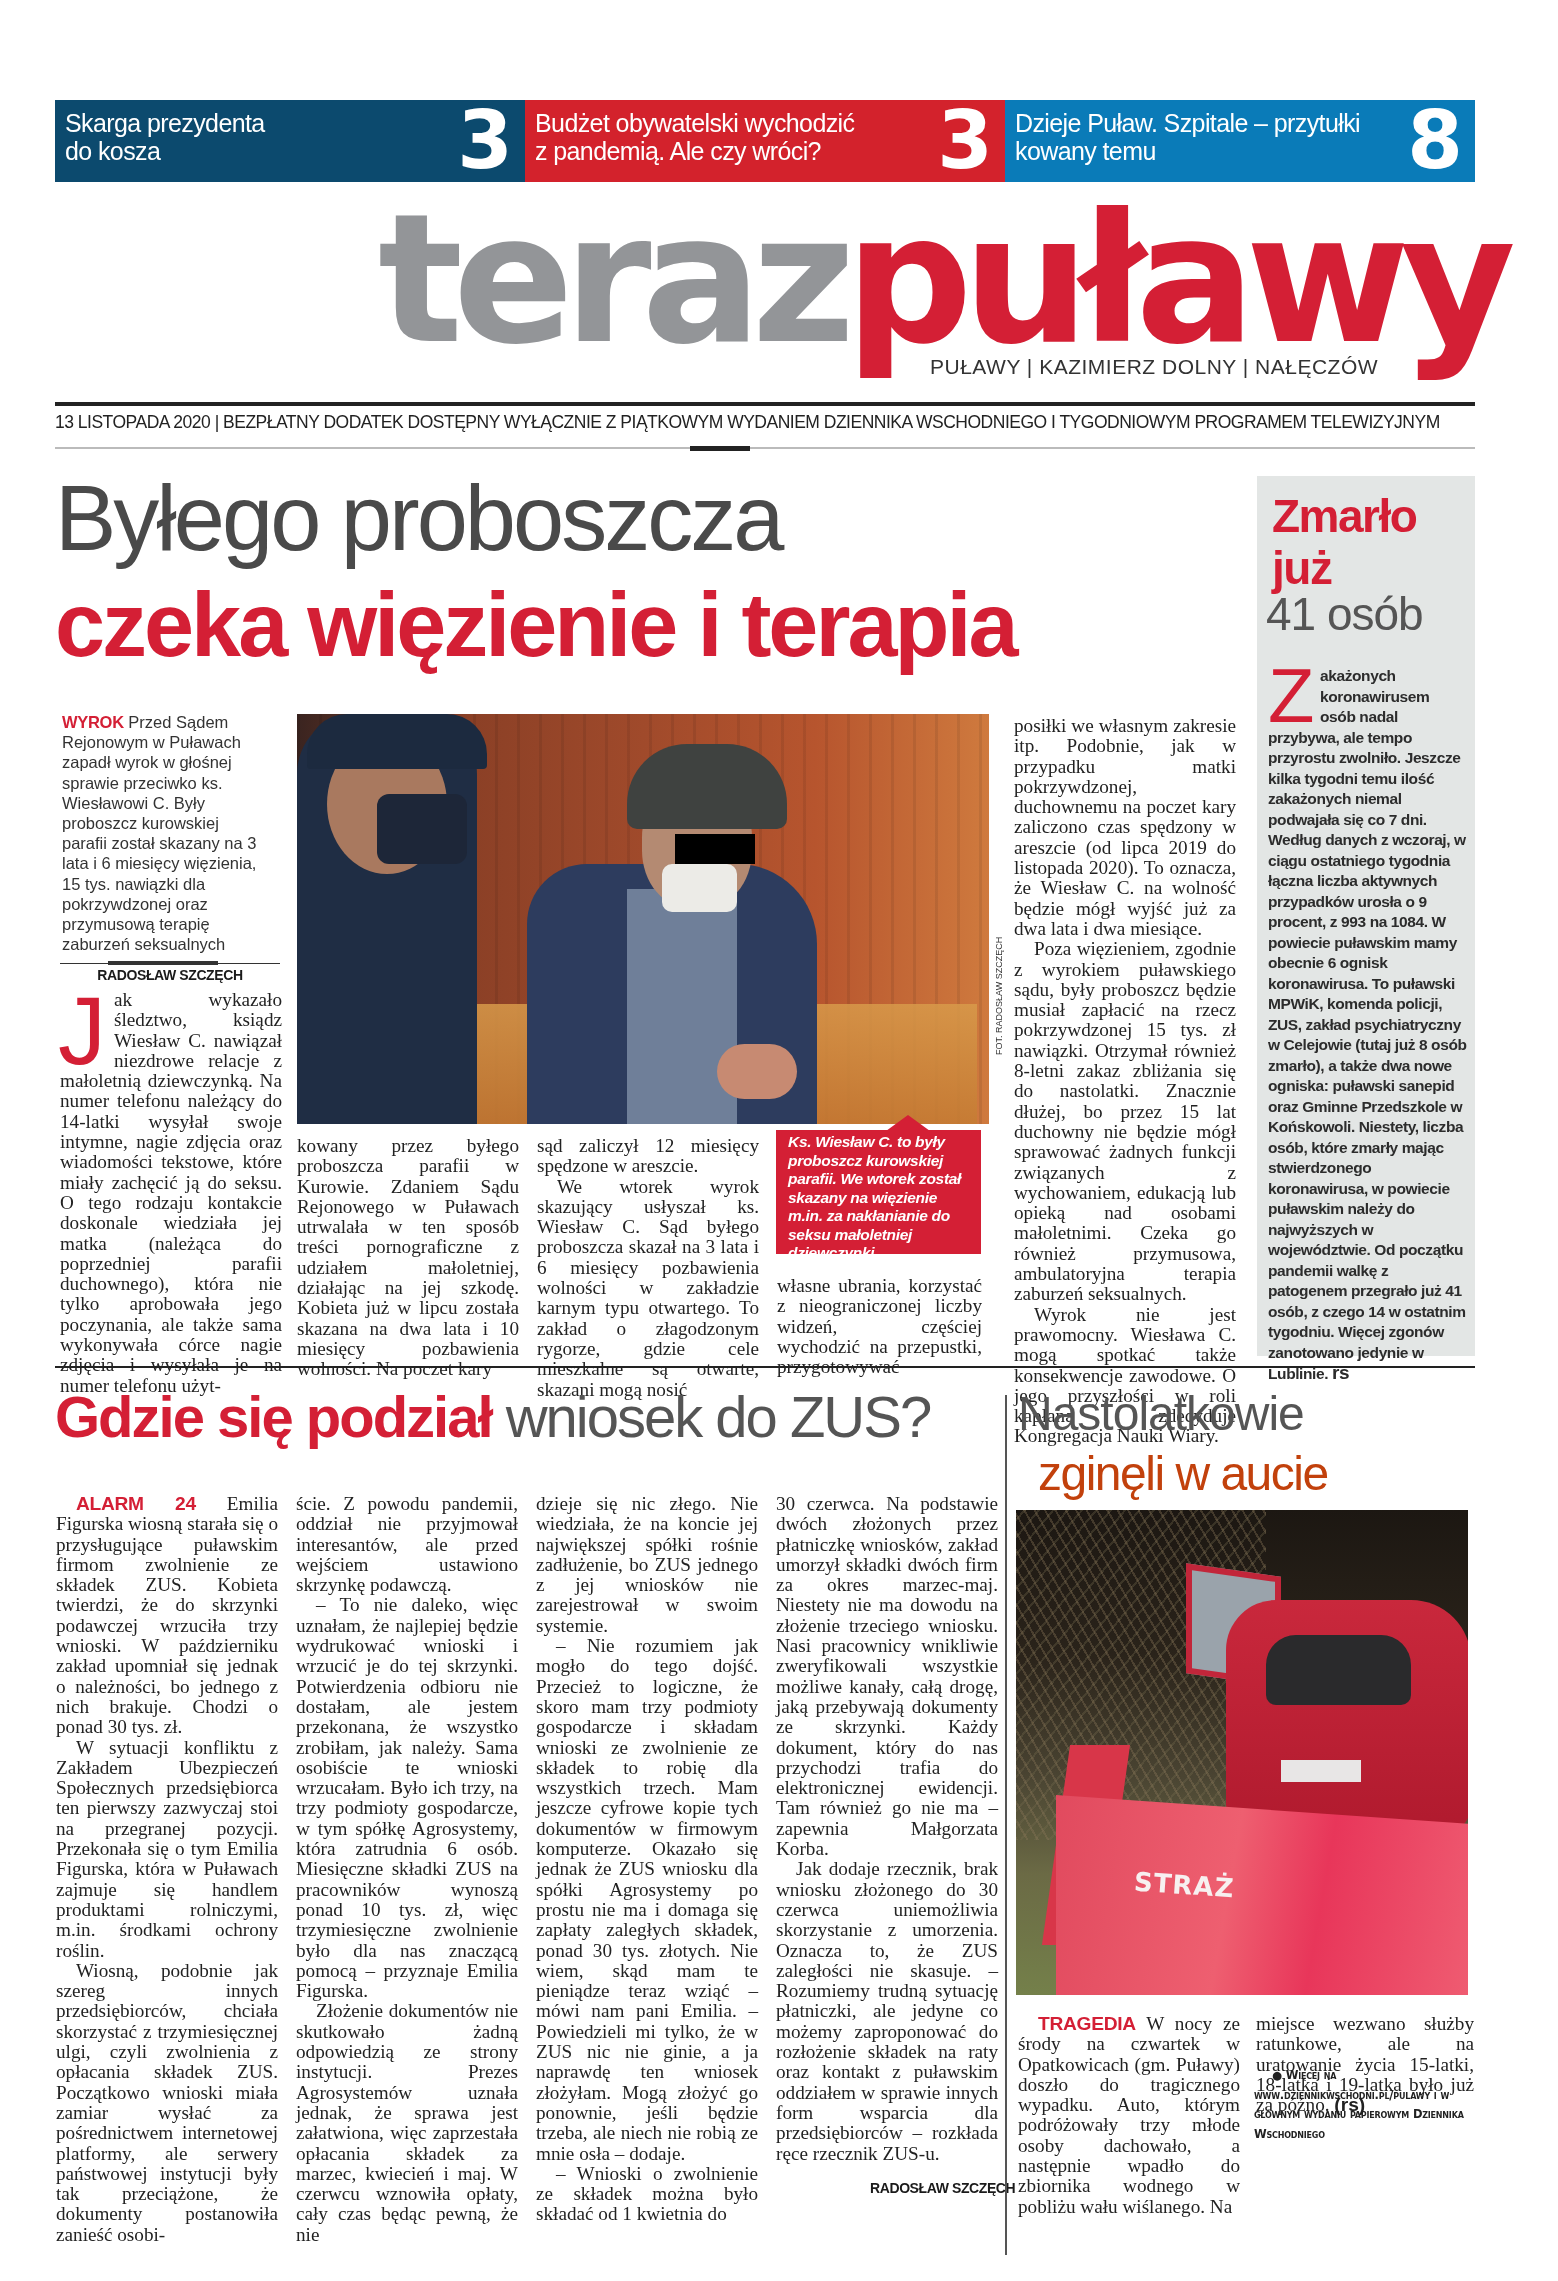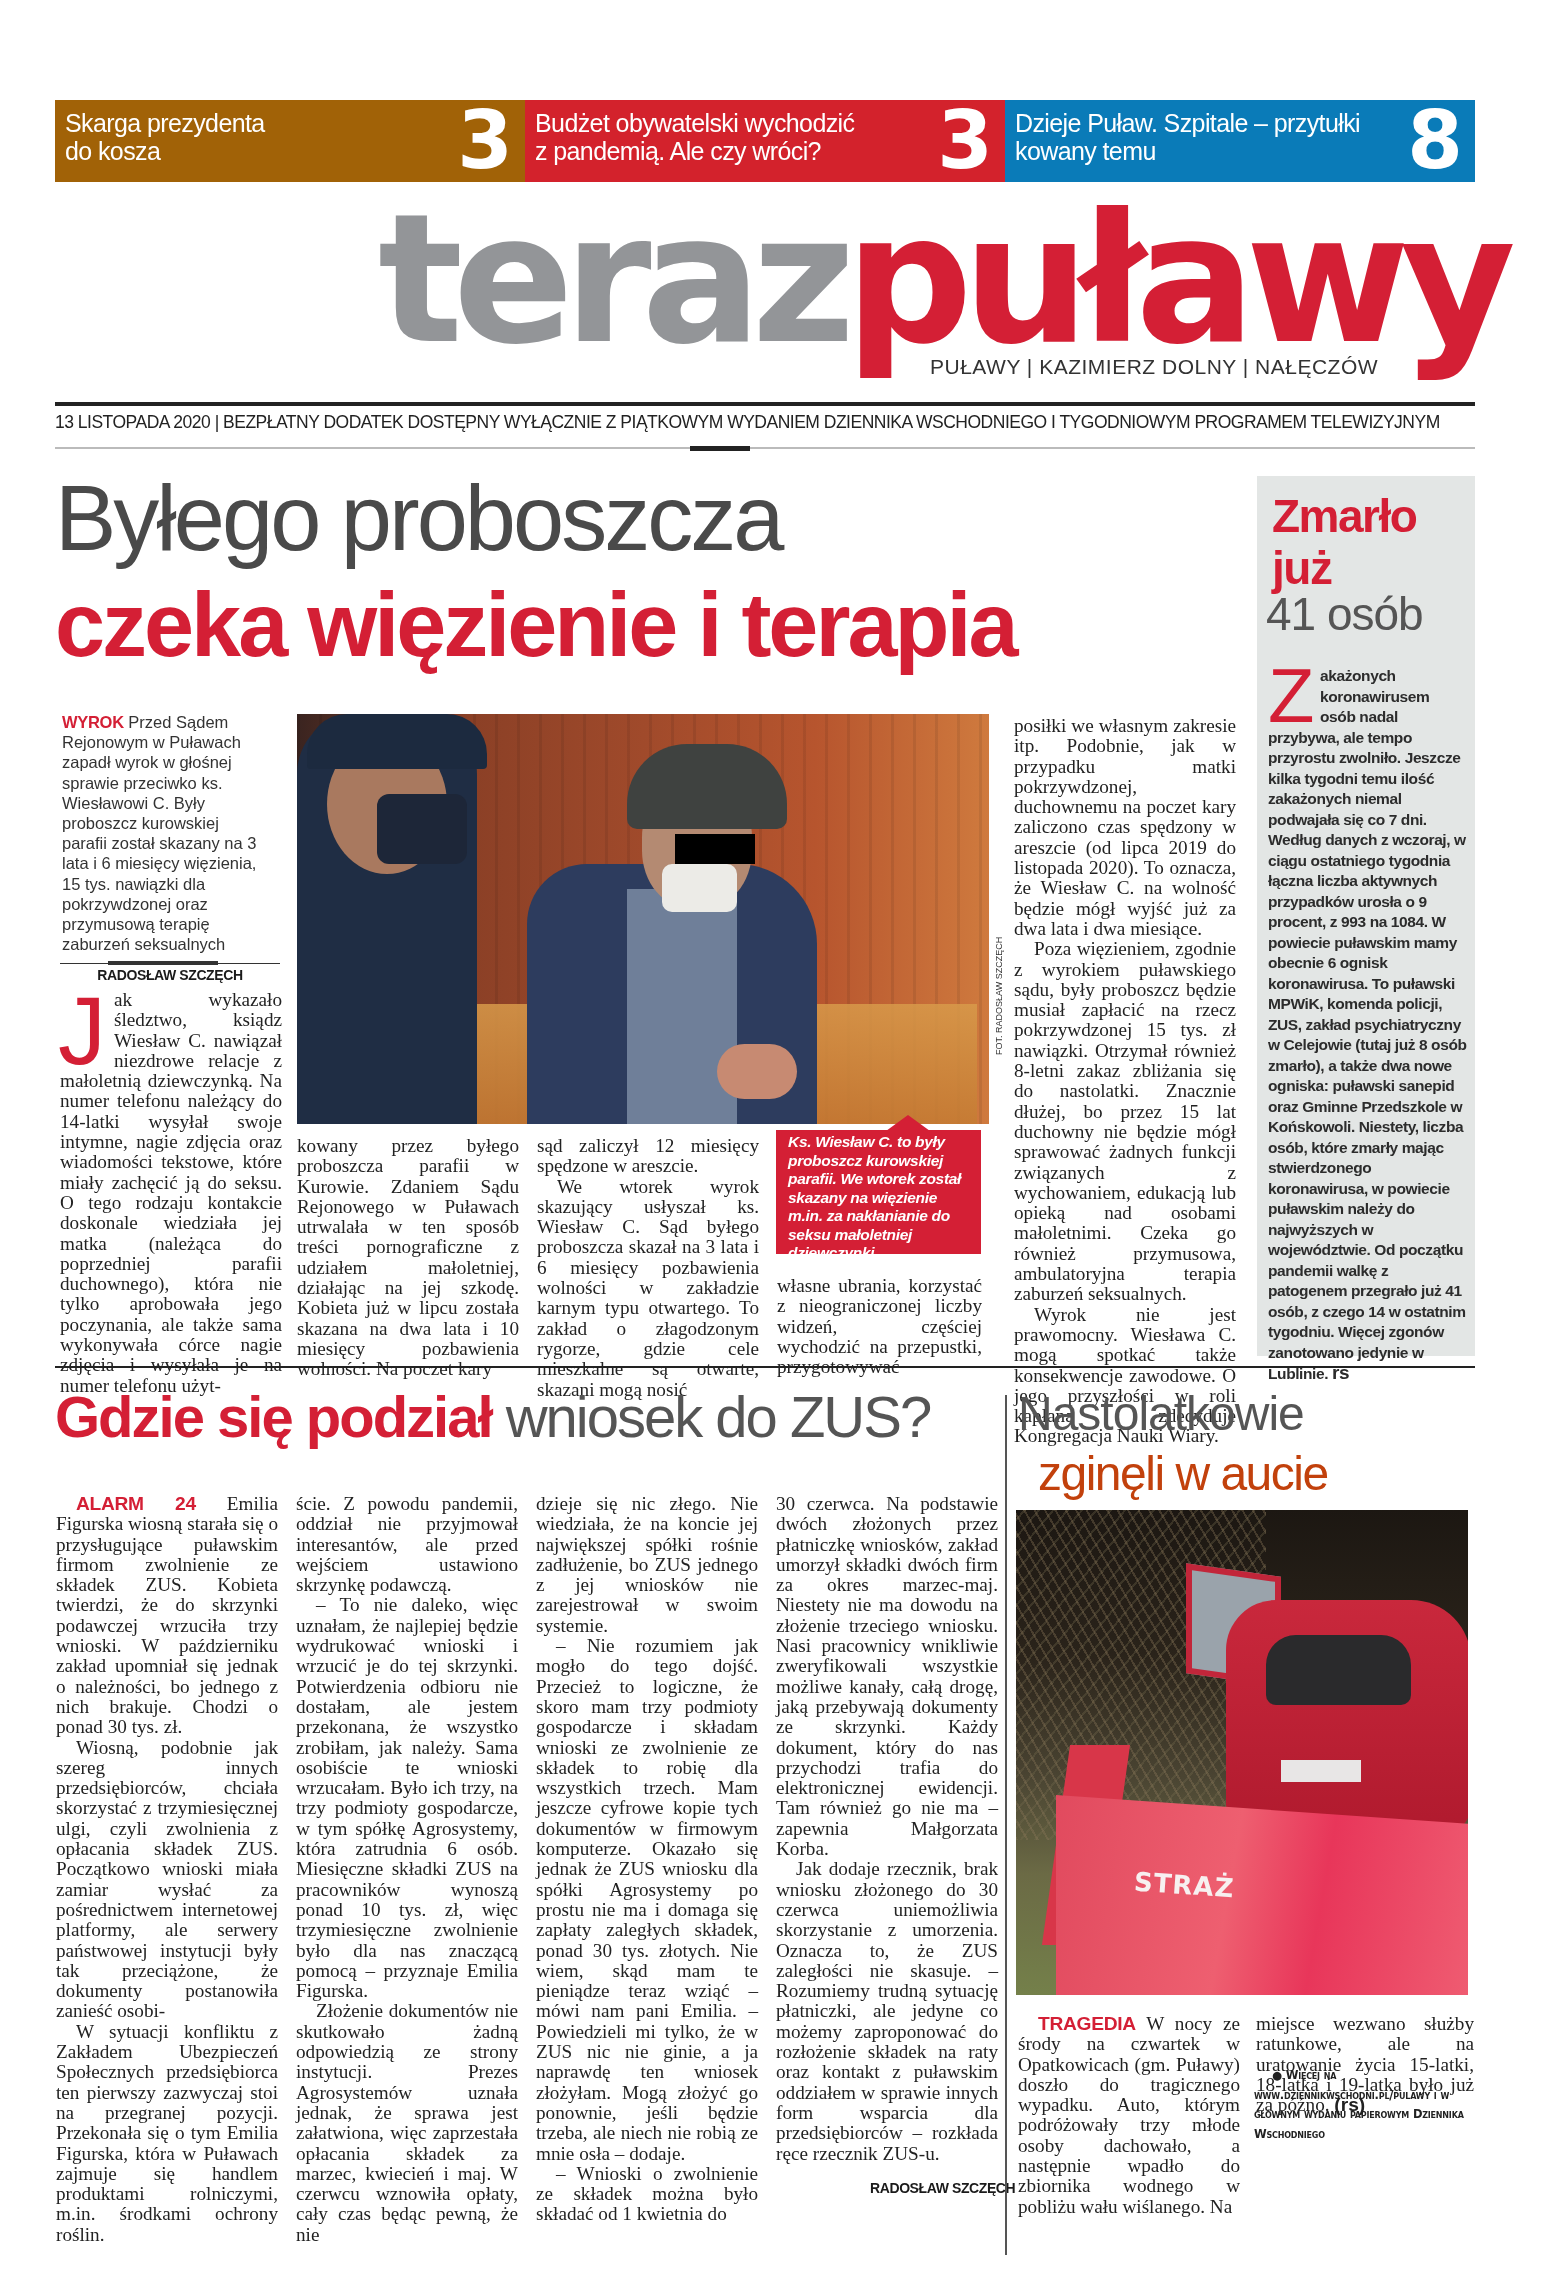--- a/index.html
+++ b/index.html
@@ -3,21 +3,21 @@
 <meta charset="utf-8">
 <style>
   * { box-sizing: border-box; margin: 0; padding: 0; }
   html, body { width: 1558px; height: 2281px; background: #ffffff; overflow: hidden; }
   body { position: relative; font-family: "Liberation Serif", serif; color: #1a1a1a; }
 
   
   .teaser { position: absolute; top: 100px; height: 82px; color: #fff; font-family: "Liberation Sans", sans-serif; }
   .teaser .t-text { position: absolute; left: 10px; top: 9px; font-size: 25px; line-height: 28px; letter-spacing: -0.6px; font-weight: 300; }
   .teaser .t-num { position: absolute; right: 12px; top: -4px; font-size: 80px; font-weight: bold; line-height: 90px; font-family: "DejaVu Sans", sans-serif; }
-  .teaser.t1 { left: 55px; width: 470px; background: #a16207; }
+  .teaser.t1 { left: 55px; width: 470px; background: #0c4a6e; }
   .teaser.t2 { left: 525px; width: 480px; background: #d3222c; }
   .teaser.t3 { left: 1005px; width: 470px; background: #0a7bb8; }
 
   
   .mast { position: absolute; top: 195px; left: 378px; height: 170px; font-family: "DejaVu Sans", sans-serif; font-weight: bold; font-size: 178px; line-height: 170px; letter-spacing: -10px; }
   .mast .teraz { color: #939598; }
   .mast .pulawy { color: #d41f35; }
   .mast-sub { position: absolute; top: 355px; left: 930px; font-family: "Liberation Sans", sans-serif; font-size: 21px; color: #333; letter-spacing: 0.5px; font-weight: 300; }
 
   .rule-thick { position: absolute; left: 55px; width: 1420px; height: 4px; background: #222; top: 402px; }
@@ -171,22 +171,22 @@
 <div class="sb-h1"><span>Zmarło</span><br><span>już</span></div>
 <div class="sb-h2">41 osób</div>
 <div class="sb-text"><span class="sb-drop">Z</span><span>akażonych koronawirusem osób nadal przybywa, ale tempo przyrostu zwolniło. Jeszcze kilka tygodni temu ilość zakażonych niemal podwajała się co 7 dni. Według danych z wczoraj, w ciągu ostatniego tygodnia łączna liczba aktywnych przypadków urosła o 9 procent, z 993 na 1084. W powiecie puławskim mamy obecnie 6 ognisk koronawirusa. To puławski MPWiK, komenda policji, ZUS, zakład psychiatryczny w Celejowie (tutaj już 8 osób zmarło), a także dwa nowe ogniska: puławski sanepid oraz Gminne Przedszkole w Końskowoli. Niestety, liczba osób, które zmarły mając stwierdzonego koronawirusa, w powiecie puławskim należy do najwyższych w województwie. Od początku pandemii walkę z patogenem przegrało już 41 osób, z czego 14 w ostatnim tygodniu. Więcej zgonów zanotowano jedynie w Lublinie.</span> <span class="rs">rs</span></div>
 
 <div class="rule-mid"></div>
 
 <div class="hl3"><span class="b">Gdzie się podział</span><span class="l"> wniosek do ZUS?</span></div>
 
 <div class="col" style="left:56px; top:1494px; width:222px;">
   <p><span class="kicker">ALARM 24</span><span> Emilia Figurska wiosną starała się o przysługujące puławskim firmom zwolnienie ze składek ZUS. Kobieta twierdzi, że do skrzynki podawczej wrzuciła trzy wnioski. W październiku zakład upomniał się jednak o należności, bo jednego z nich brakuje. Chodzi o ponad 30 tys. zł.</span></p>
+  <p>W sytuacji konfliktu z Zakładem Ubezpieczeń Społecznych przedsiębiorca ten pierwszy zazwyczaj stoi na przegranej pozycji. Przekonała się o tym Emilia Figurska, która w Puławach zajmuje się handlem produktami rolniczymi, m.in. środkami ochrony roślin.</p>
   <p>Wiosną, podobnie jak szereg innych przedsiębiorców, chciała skorzystać z trzymiesięcznej ulgi, czyli zwolnienia z opłacania składek ZUS. Początkowo wnioski miała zamiar wysłać za pośrednictwem internetowej platformy, ale serwery państwowej instytucji były tak przeciążone, że dokumenty postanowiła zanieść osobi-</p>
-  <p>W sytuacji konfliktu z Zakładem Ubezpieczeń Społecznych przedsiębiorca ten pierwszy zazwyczaj stoi na przegranej pozycji. Przekonała się o tym Emilia Figurska, która w Puławach zajmuje się handlem produktami rolniczymi, m.in. środkami ochrony roślin.</p>
 </div>
 <div class="col" style="left:296px; top:1494px; width:222px;">
   <p class="noind">ście. Z powodu pandemii, oddział nie przyjmował interesantów, ale przed wejściem ustawiono skrzynkę podawczą.</p>
   <p>– To nie daleko, więc uznałam, że najlepiej będzie wydrukować wnioski i wrzucić je do tej skrzynki. Potwierdzenia odbioru nie dostałam, ale jestem przekonana, że wszystko zrobiłam, jak należy. Sama osobiście te wnioski wrzucałam. Było ich trzy, na trzy podmioty gospodarcze, w tym spółkę Agrosystemy, która zatrudnia 6 osób. Miesięczne składki ZUS na pracowników wynoszą ponad 10 tys. zł, więc trzymiesięczne zwolnienie było dla nas znaczącą pomocą – przyznaje Emilia Figurska.</p>
   <p>Złożenie dokumentów nie skutkowało żadną odpowiedzią ze strony instytucji. Prezes Agrosystemów uznała jednak, że sprawa jest załatwiona, więc zaprzestała opłacania składek za marzec, kwiecień i maj. W czerwcu wznowiła opłaty, cały czas będąc pewną, że nie</p>
 </div>
 <div class="col" style="left:536px; top:1494px; width:222px;">
   <p class="noind">dzieje się nic złego. Nie wiedziała, że na koncie jej największej spółki rośnie zadłużenie, bo ZUS jednego z jej wniosków nie zarejestrował w swoim systemie.</p>
   <p>– Nie rozumiem jak mogło do tego dojść. Przecież to logiczne, że skoro mam trzy podmioty gospodarcze i składam wnioski ze zwolnienie ze składek to robię dla wszystkich trzech. Mam jeszcze cyfrowe kopie tych dokumentów w firmowym komputerze. Okazało się jednak że ZUS wniosku dla spółki Agrosystemy po prostu nie ma i domaga się zapłaty zaległych składek, ponad 30 tys. złotych. Nie wiem, skąd mam te pieniądze teraz wziąć – mówi nam pani Emilia. – Powiedzieli mi tylko, że w ZUS nic nie ginie, a ja naprawdę ten wniosek złożyłam. Mogą złożyć go ponownie, jeśli będzie trzeba, ale niech nie robią ze mnie osła – dodaje.</p>
   <p>– Wnioski o zwolnienie ze składek można było składać od 1 kwietnia do</p>

